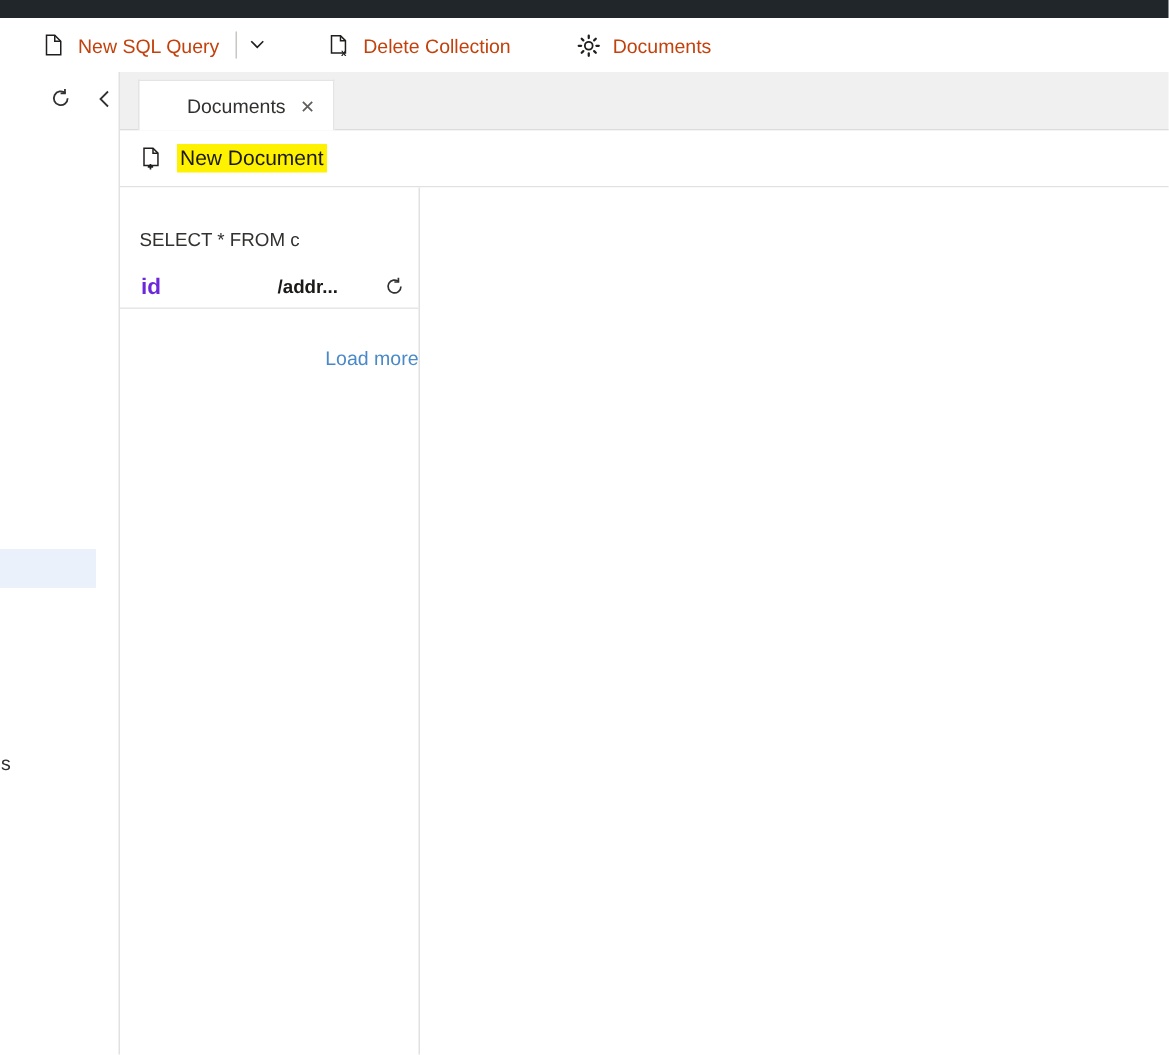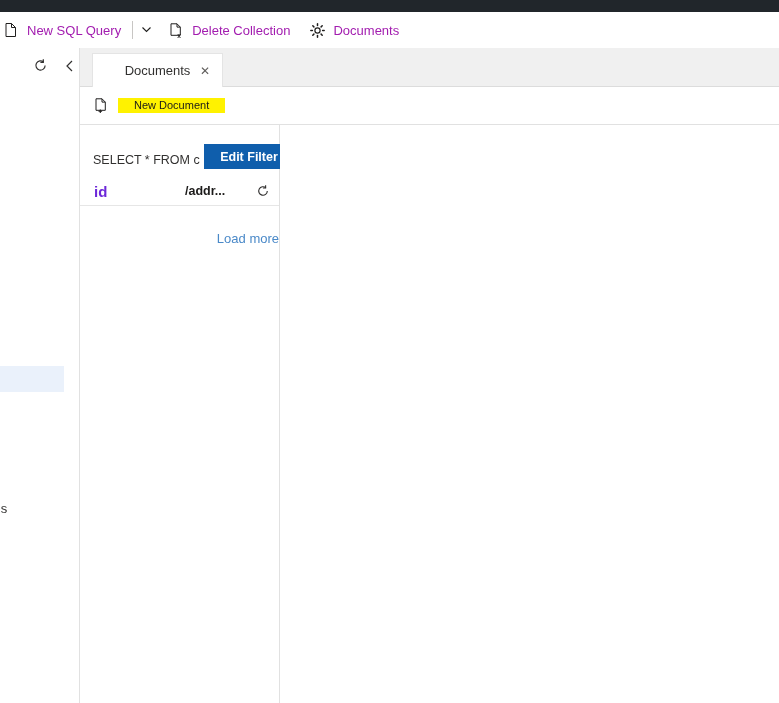--- a/index.html
+++ b/index.html
@@ -37,22 +37,23 @@
     align-items: center;
     box-sizing: border-box;
   }
   .cmd {
     display: flex;
     align-items: center;
     height: 36px;
     padding: 0 9px;
     white-space: nowrap;
     cursor: pointer;
-    color: #a21caf;
+    color: #c2410c;
     font-size: 13px;
+    margin-left: 25px;
   }
   .cmd .ico {
     display: inline-flex;
     align-items: center;
     justify-content: center;
     width: 18px;
     height: 18px;
     margin-right: 7px;
     flex: 0 0 auto;
   }
@@ -171,22 +172,22 @@
     cursor: pointer;
     height: 30px;
   }
   .new-doc .ico {
     width: 18px; height: 18px;
     display: flex; align-items: center; justify-content: center;
     margin-right: 8px;
   }
   .hl {
     background: #fff200;
-    padding: 1px 16px;
-    font-size: 11px;
+    padding: 1px 2px;
+    font-size: 14px;
     color: #1b1a19;
     line-height: 1.25;
   }
 
   
   .list-pane {
     position: absolute;
     top: 125px; left: 80px;
     width: 200px;
     height: 578px;
@@ -383,21 +384,20 @@
       </svg>
     </span>
     <span class="hl">New Document</span>
   </div>
 </div>
 
 <div class="list-pane">
 
   <div class="filter-row">
     <span class="filter-text">SELECT * FROM c</span>
-    <button class="edit-filter-btn">Edit Filter</button>
   </div>
 
   <div class="col-header">
     <span class="col-id">id</span>
     <span class="col-partition">/addr...</span>
     <span class="col-refresh">
       <svg width="14" height="14" viewBox="0 0 15 15">
         <path d="M12.1 7.5a4.6 4.6 0 1 1-1.5-3.4" fill="none" stroke="#323130" stroke-width="1.2"></path>
         <path d="M10.3 1.3V4.3H7.4" fill="none" stroke="#323130" stroke-width="1.2"></path>
       </svg>

